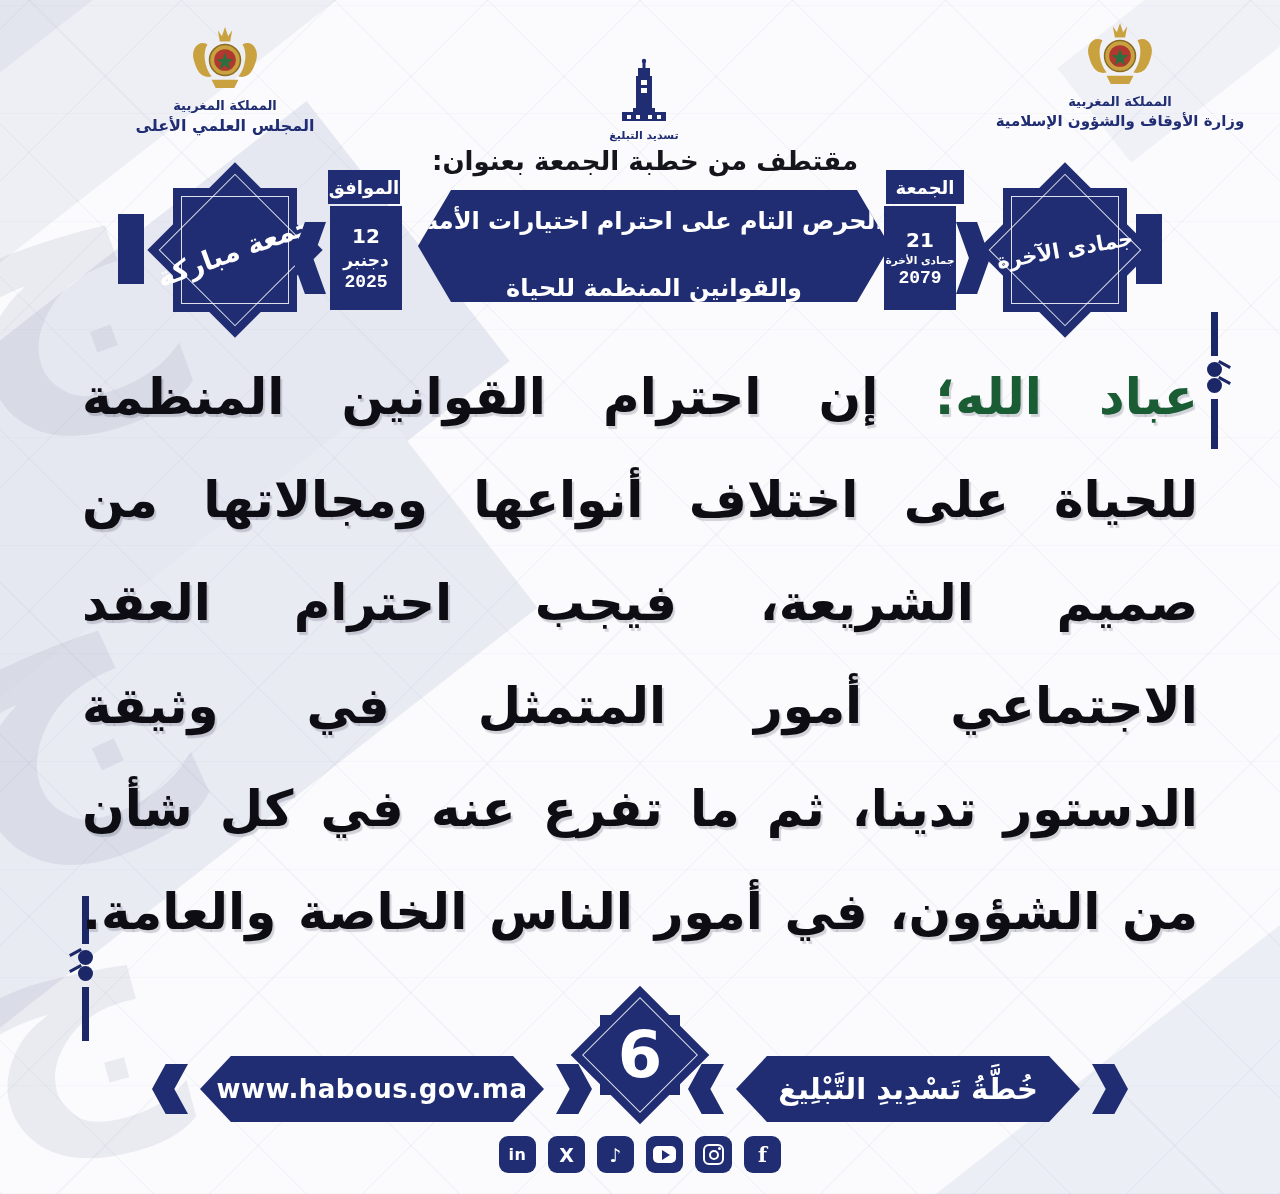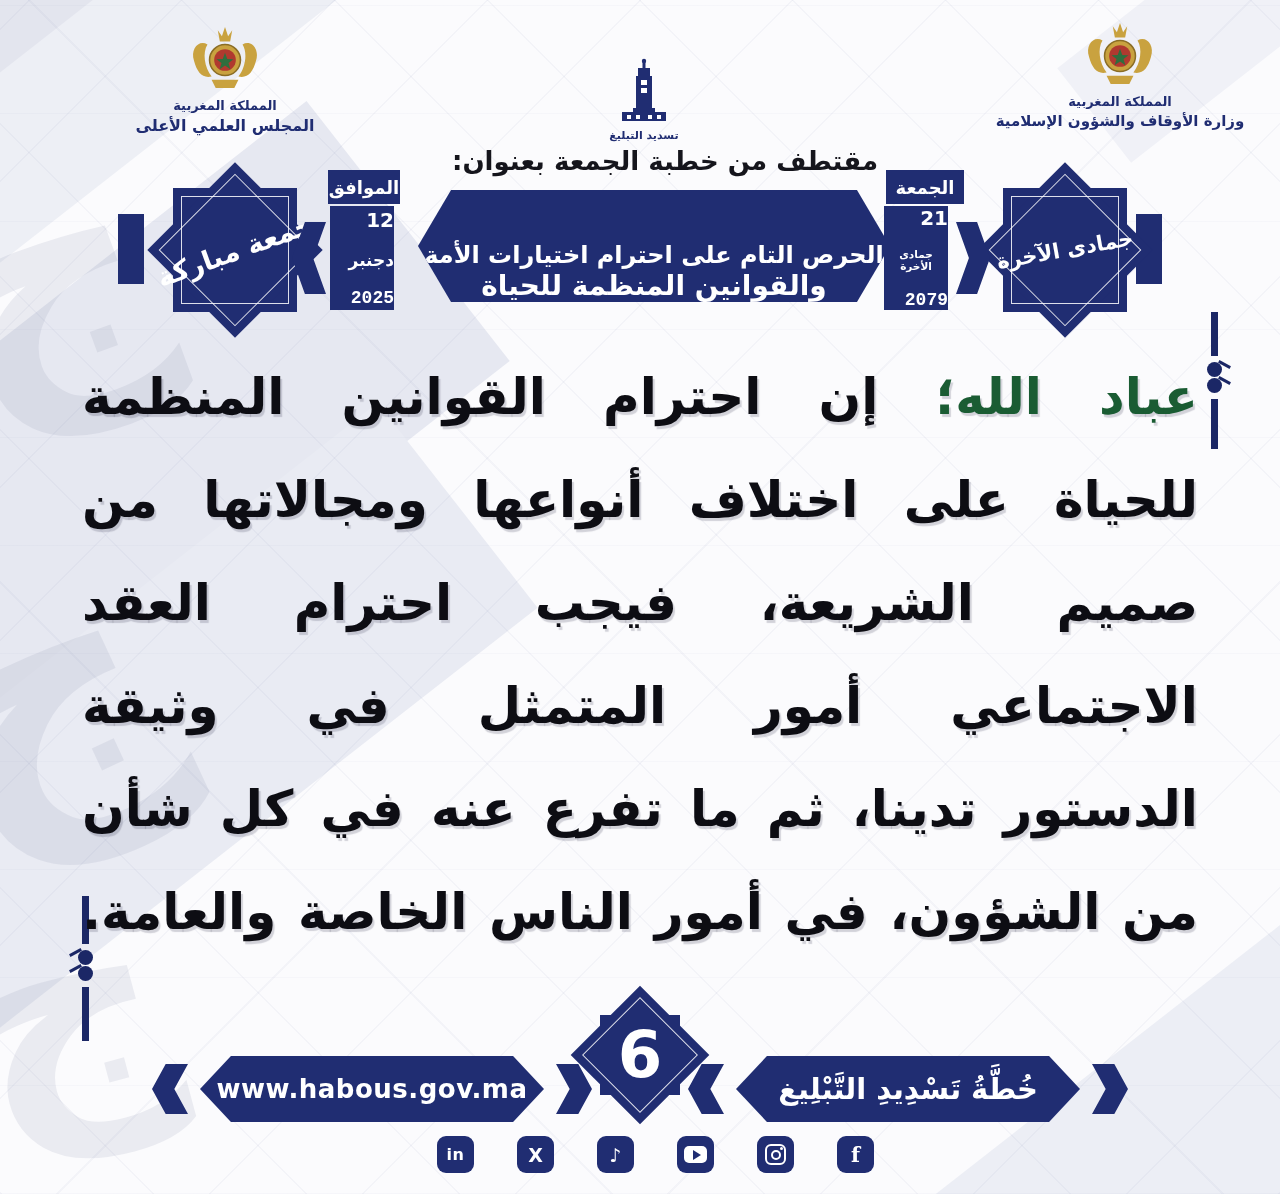--- a/index.html
+++ b/index.html
@@ -47,35 +47,35 @@
   .med-l{left:145px;top:160px;}
   .med-r{left:975px;top:160px;}
   .msq{position:absolute;inset:28px;background:#202d72;}
   .msq.r45{transform:rotate(45deg);}
   .mline{position:absolute;inset:36px;border:1.5px solid rgba(255,255,255,0.85);}
   .mline.r45{transform:rotate(45deg);}
   .med-text{position:absolute;inset:0;display:flex;align-items:center;justify-content:center;
     color:#fff;font-weight:bold;}
   .med-l .med-text{font-size:27px;transform:rotate(-20deg);}
   .med-r .med-text{font-size:21px;transform:rotate(-10deg);}
-  .intro{position:absolute;left:430px;top:146px;width:470px;text-align:center;
+  .intro{position:absolute;left:410px;top:146px;width:470px;text-align:center;
     font-size:26px;font-weight:bold;color:#15151c;}
   .banner{position:absolute;left:418px;top:190px;width:472px;height:112px;background:#202d72;
     clip-path:polygon(0 50%,7% 0,93% 0,100% 50%,93% 100%,7% 100%);
     display:flex;flex-direction:column;align-items:center;justify-content:flex-end;
     color:#fff;font-weight:bold;text-align:center;}
   .banner .t1{font-size:24px;}
-  .banner .t2{font-size:28px;}
+  .banner .t2{font-size:24px;margin-top:39px;}
   .date-label{position:absolute;height:34px;background:#202d72;color:#fff;font-weight:bold;
     font-size:18px;display:flex;align-items:center;justify-content:center;}
   .lab-greg{left:328px;top:170px;width:72px;}
   .lab-hij{left:886px;top:170px;width:78px;}
-  .date-col{position:absolute;top:206px;width:64px;height:104px;background:#202d72;color:#fff;
-    font-weight:bold;display:flex;flex-direction:column;align-items:flex-start;justify-content:center;
-    gap:18px;text-align:center;}
+  .date-col{position:absolute;top:206px;width:72px;height:104px;background:#202d72;color:#fff;
+    font-weight:bold;display:flex;flex-direction:column;align-items:center;justify-content:center;
+    gap:2px;text-align:center;}
   .col-greg{left:330px;}
   .col-hij{left:884px;}
   .date-col .d{font-size:20px;}
   .date-col .m{font-size:17px;}
   .col-hij .m{font-size:10.5px;}
   .date-col .y{font-size:18px;font-family:Liberation Mono, monospace;}
   .chev{position:absolute;background:#202d72;width:34px;height:72px;top:222px;}
   .chev-l{clip-path:polygon(100% 0,38% 0,0 50%,38% 100%,100% 100%,62% 50%);}
   .chev-r{clip-path:polygon(0 0,62% 0,100% 50%,62% 100%,0 100%,38% 50%);}
   .chev-greg{left:292px;}
@@ -110,21 +110,21 @@
   .badge{position:absolute;left:572px;top:980px;width:136px;height:150px;}
   .bsq{position:absolute;left:50%;top:50%;background:#202d72;}
   .bsq1{width:98px;height:98px;transform:translate(-50%,-50%) rotate(45deg);}
   .bsq2{width:80px;height:80px;transform:translate(-50%,-50%);}
   .bline{position:absolute;left:50%;top:50%;width:82px;height:82px;
     border:1.5px solid rgba(255,255,255,0.85);transform:translate(-50%,-50%) rotate(45deg);}
   .badge .num{position:absolute;inset:0;display:flex;align-items:center;justify-content:center;
     color:#fff;font-size:64px;font-weight:bold;}
   .social{position:absolute;left:0;right:0;top:1136px;display:flex;justify-content:center;gap:12px;}
   .tile{width:37px;height:37px;border-radius:9px;background:#202d72;display:flex;
-    align-items:center;justify-content:center;color:#fff;font-weight:bold;cursor:pointer;margin-left:31px;}
+    align-items:center;justify-content:center;color:#fff;font-weight:bold;cursor:pointer;}
   .tile .fb{font-size:21px;font-family:"DejaVu Serif","Liberation Serif",serif;}
   .tile .tk{font-size:19px;}
   .tile .xx{font-size:19px;}
   .tile .li{font-size:16px;letter-spacing:0.5px;}
   .ig{width:21px;height:21px;border:2px solid #fff;border-radius:6px;position:relative;}
   .ig::after{content:"";position:absolute;inset:3.5px;border:2px solid #fff;border-radius:50%;}
   .ig::before{content:"";position:absolute;width:3px;height:3px;background:#fff;border-radius:50%;
     top:1px;right:1px;}
   .yt{width:23px;height:17px;background:#fff;border-radius:5px;display:flex;align-items:center;
     justify-content:center;}

